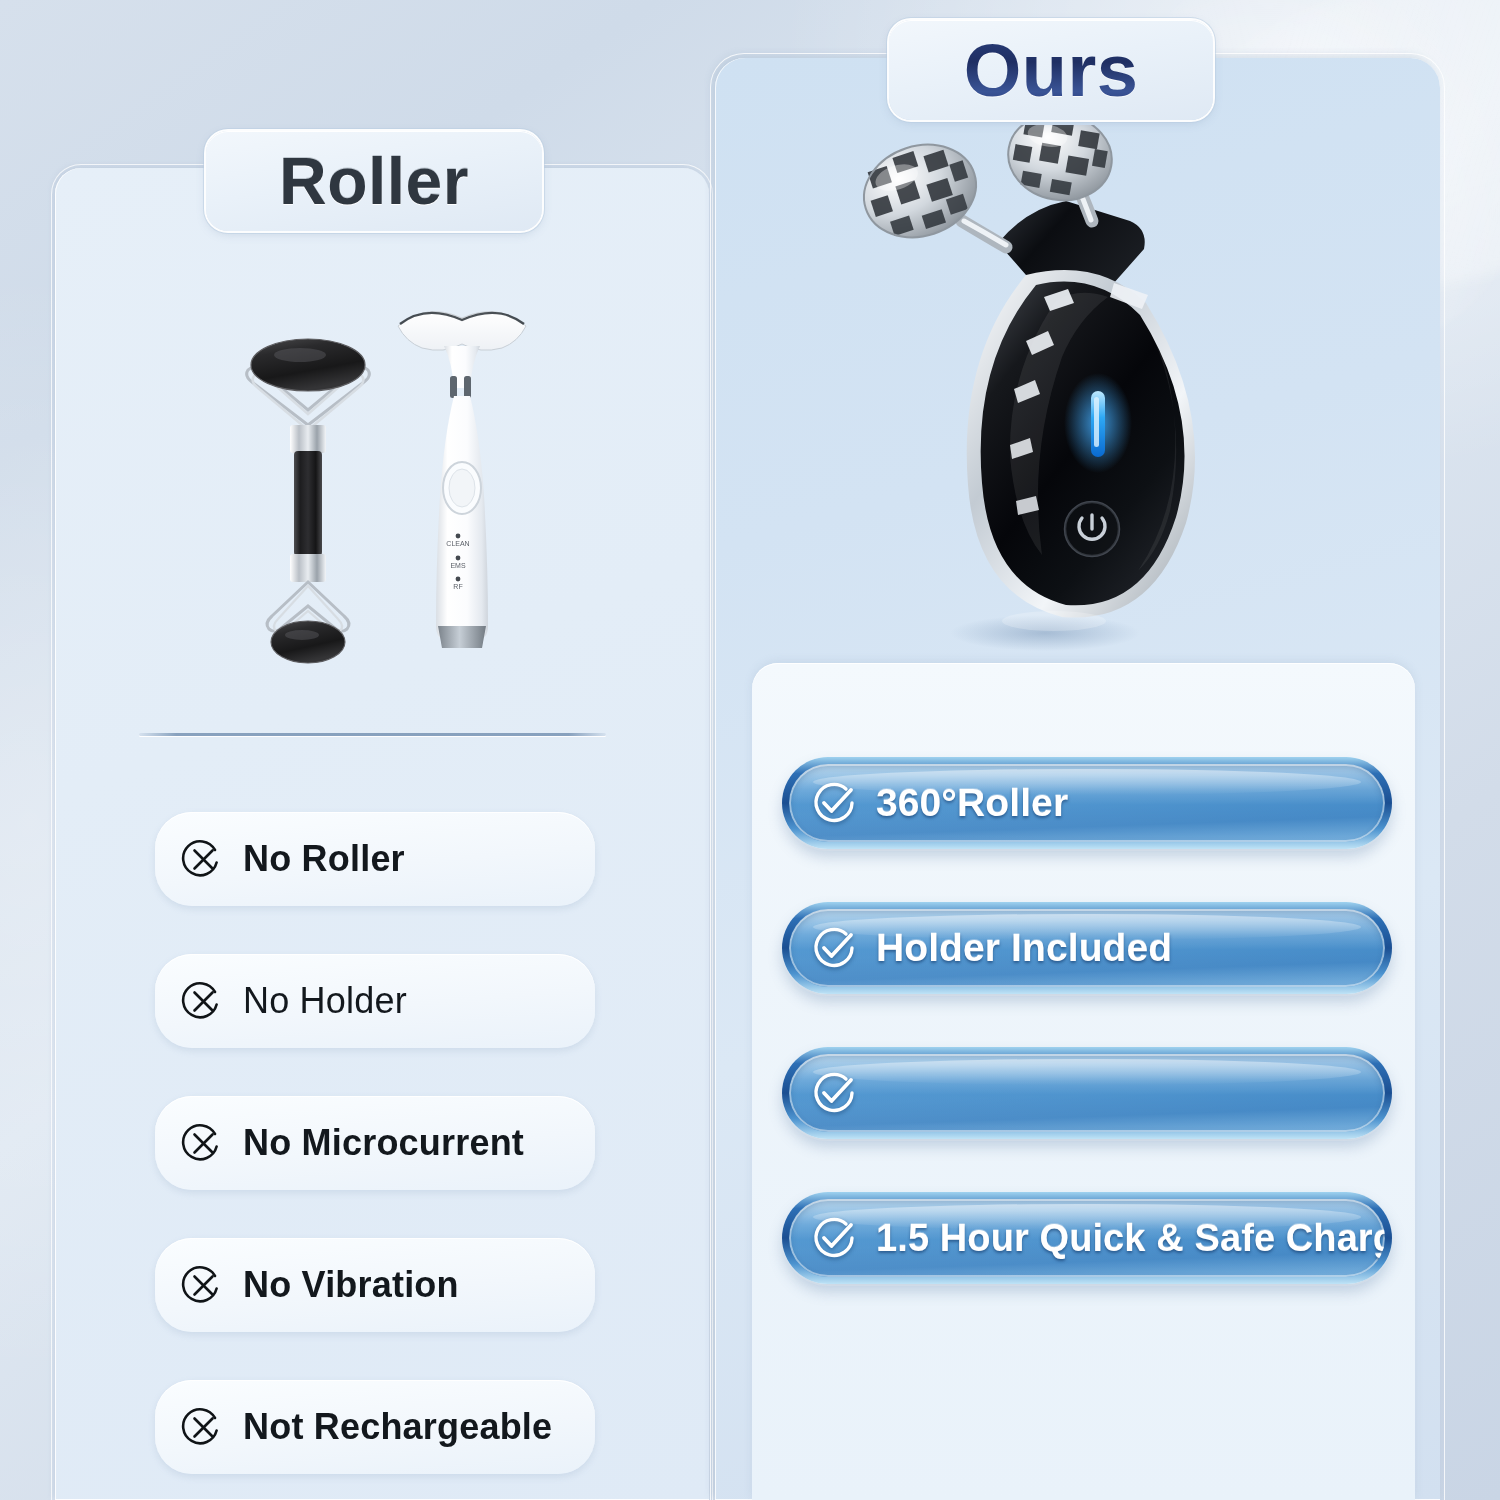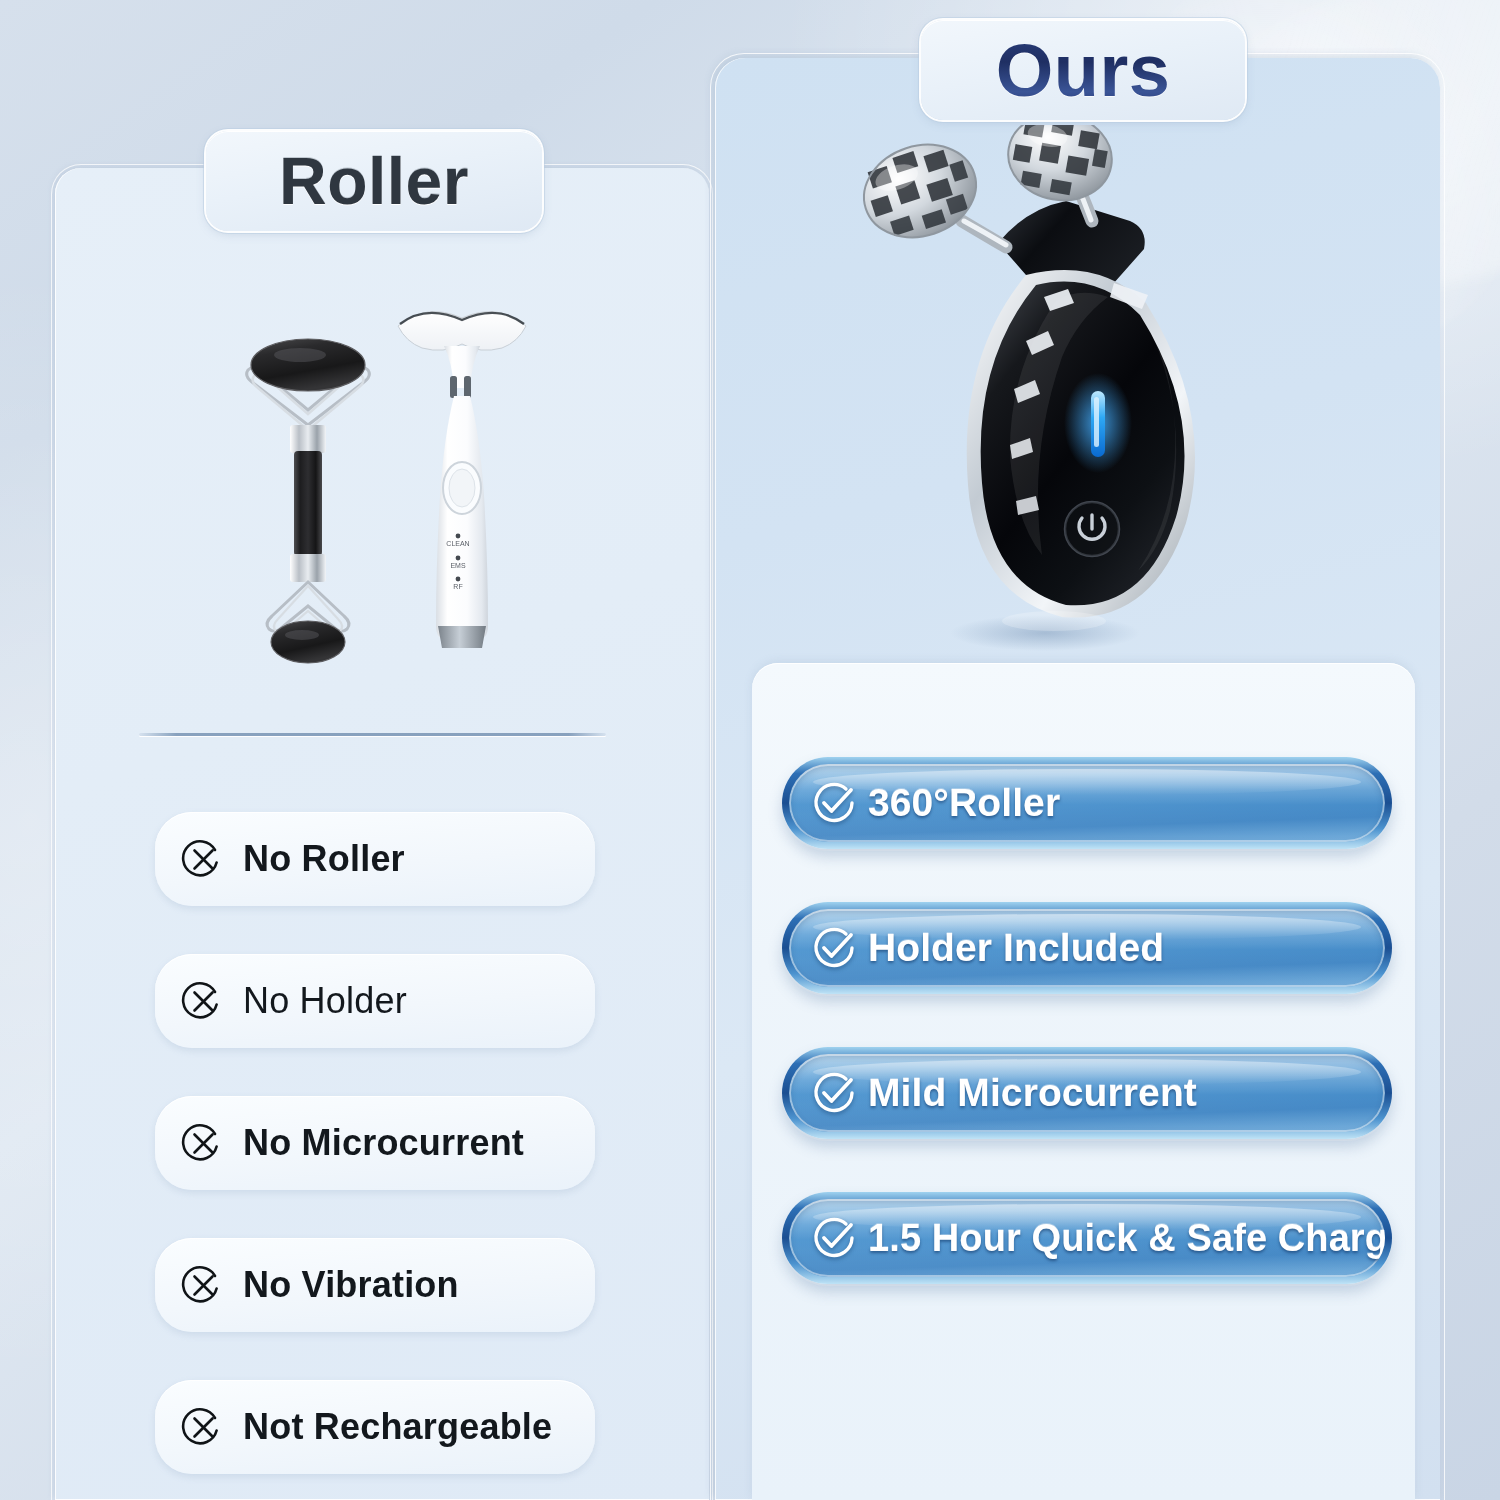--- a/index.html
+++ b/index.html
@@ -59,21 +59,21 @@
   .badge {
     position:absolute; display:flex; align-items:center; justify-content:center;
     border-radius:22px;
     background:linear-gradient(170deg,#f2f7fc 0%,#e9f1f9 45%,#dfe9f4 100%);
     box-shadow: 0 0 0 2px rgba(255,255,255,0.95),
                 0 0 0 3px rgba(185,205,225,0.55),
                 0 3px 10px rgba(120,145,175,0.25),
                 0 1px 0 rgba(255,255,255,0.95) inset;
   }
   .badge-others { left:206px; top:131px; width:336px; height:100px; }
-  .badge-ours  { left:921px; top:20px;  width:324px; height:100px; }
+  .badge-ours  { left:889px; top:20px;  width:324px; height:100px; }
   .badge-others .badge-text {
     font-size:66px; font-weight:700; letter-spacing:0.5px; color:#2f3740;
     text-shadow: 0 1px 0 rgba(255,255,255,0.9), 0 -1px 0 rgba(60,70,85,0.25);
   }
   .badge-ours .badge-text {
     font-size:74px; font-weight:700; letter-spacing:0.5px;
     background:linear-gradient(180deg,#2a3f7e 0%,#1f2f63 40%,#3a5496 75%,#22336b 100%);
     -webkit-background-clip:text; background-clip:text; color:transparent;
     text-shadow:none;
     filter:drop-shadow(0 1px 0 rgba(255,255,255,0.75));
@@ -114,21 +114,21 @@
   .bpill {
     position:relative; height:92px; margin-bottom:53px; border-radius:46px;
     padding:7px;
     background:linear-gradient(180deg,#9fd2ef 0%,#2d6fb5 18%,#1b4f92 50%,#4c93cf 78%,#bfe3f6 100%);
     box-shadow: 0 8px 14px rgba(95,130,170,0.30),
                 0 2px 0 rgba(255,255,255,0.55);
   }
   .bpill:last-child{ margin-bottom:0; }
   .bpill .inner {
     position:relative; height:100%; border-radius:40px;
-    display:flex; align-items:center; gap:9px; padding-left:20px;
+    display:flex; align-items:center; gap:17px; padding-left:20px;
     background:
       linear-gradient(180deg, rgba(255,255,255,0.50) 0%, rgba(255,255,255,0.12) 34%, rgba(255,255,255,0.0) 52%, rgba(255,255,255,0.10) 100%),
       linear-gradient(178deg,#7fb8e2 0%,#5b9fd6 24%,#4f94ce 52%,#3f85c4 74%,#6aa9da 100%);
     box-shadow: 0 0 0 2px rgba(255,255,255,0.45) inset,
                 0 3px 7px rgba(20,60,110,0.30) inset;
     overflow:hidden;
   }
   .bpill .inner::after{
     content:""; position:absolute; left:4%; right:4%; top:6%; height:34%;
     border-radius:50%;
@@ -450,21 +450,20 @@
         <span class="lbl">Holder Included</span>
       </div>
     </div>
 
     <div class="bpill">
       <div class="inner">
         <svg class="cicon" viewBox="0 0 50 50">
           <path d="M37 11 A18 18 0 1 0 43 25" fill="none" stroke="#ffffff" stroke-width="3.4" stroke-linecap="round"></path>
           <path d="M15 25 L22.5 33 L42 12" fill="none" stroke="#ffffff" stroke-width="3.8" stroke-linecap="round" stroke-linejoin="round"></path>
         </svg>
-        <span class="lbl">Mild Microcurrent</span>
       </div>
     </div>
 
 
     <div class="bpill long">
       <div class="inner">
         <svg class="cicon" viewBox="0 0 50 50">
           <path d="M37 11 A18 18 0 1 0 43 25" fill="none" stroke="#ffffff" stroke-width="3.4" stroke-linecap="round"></path>
           <path d="M15 25 L22.5 33 L42 12" fill="none" stroke="#ffffff" stroke-width="3.8" stroke-linecap="round" stroke-linejoin="round"></path>
         </svg>

